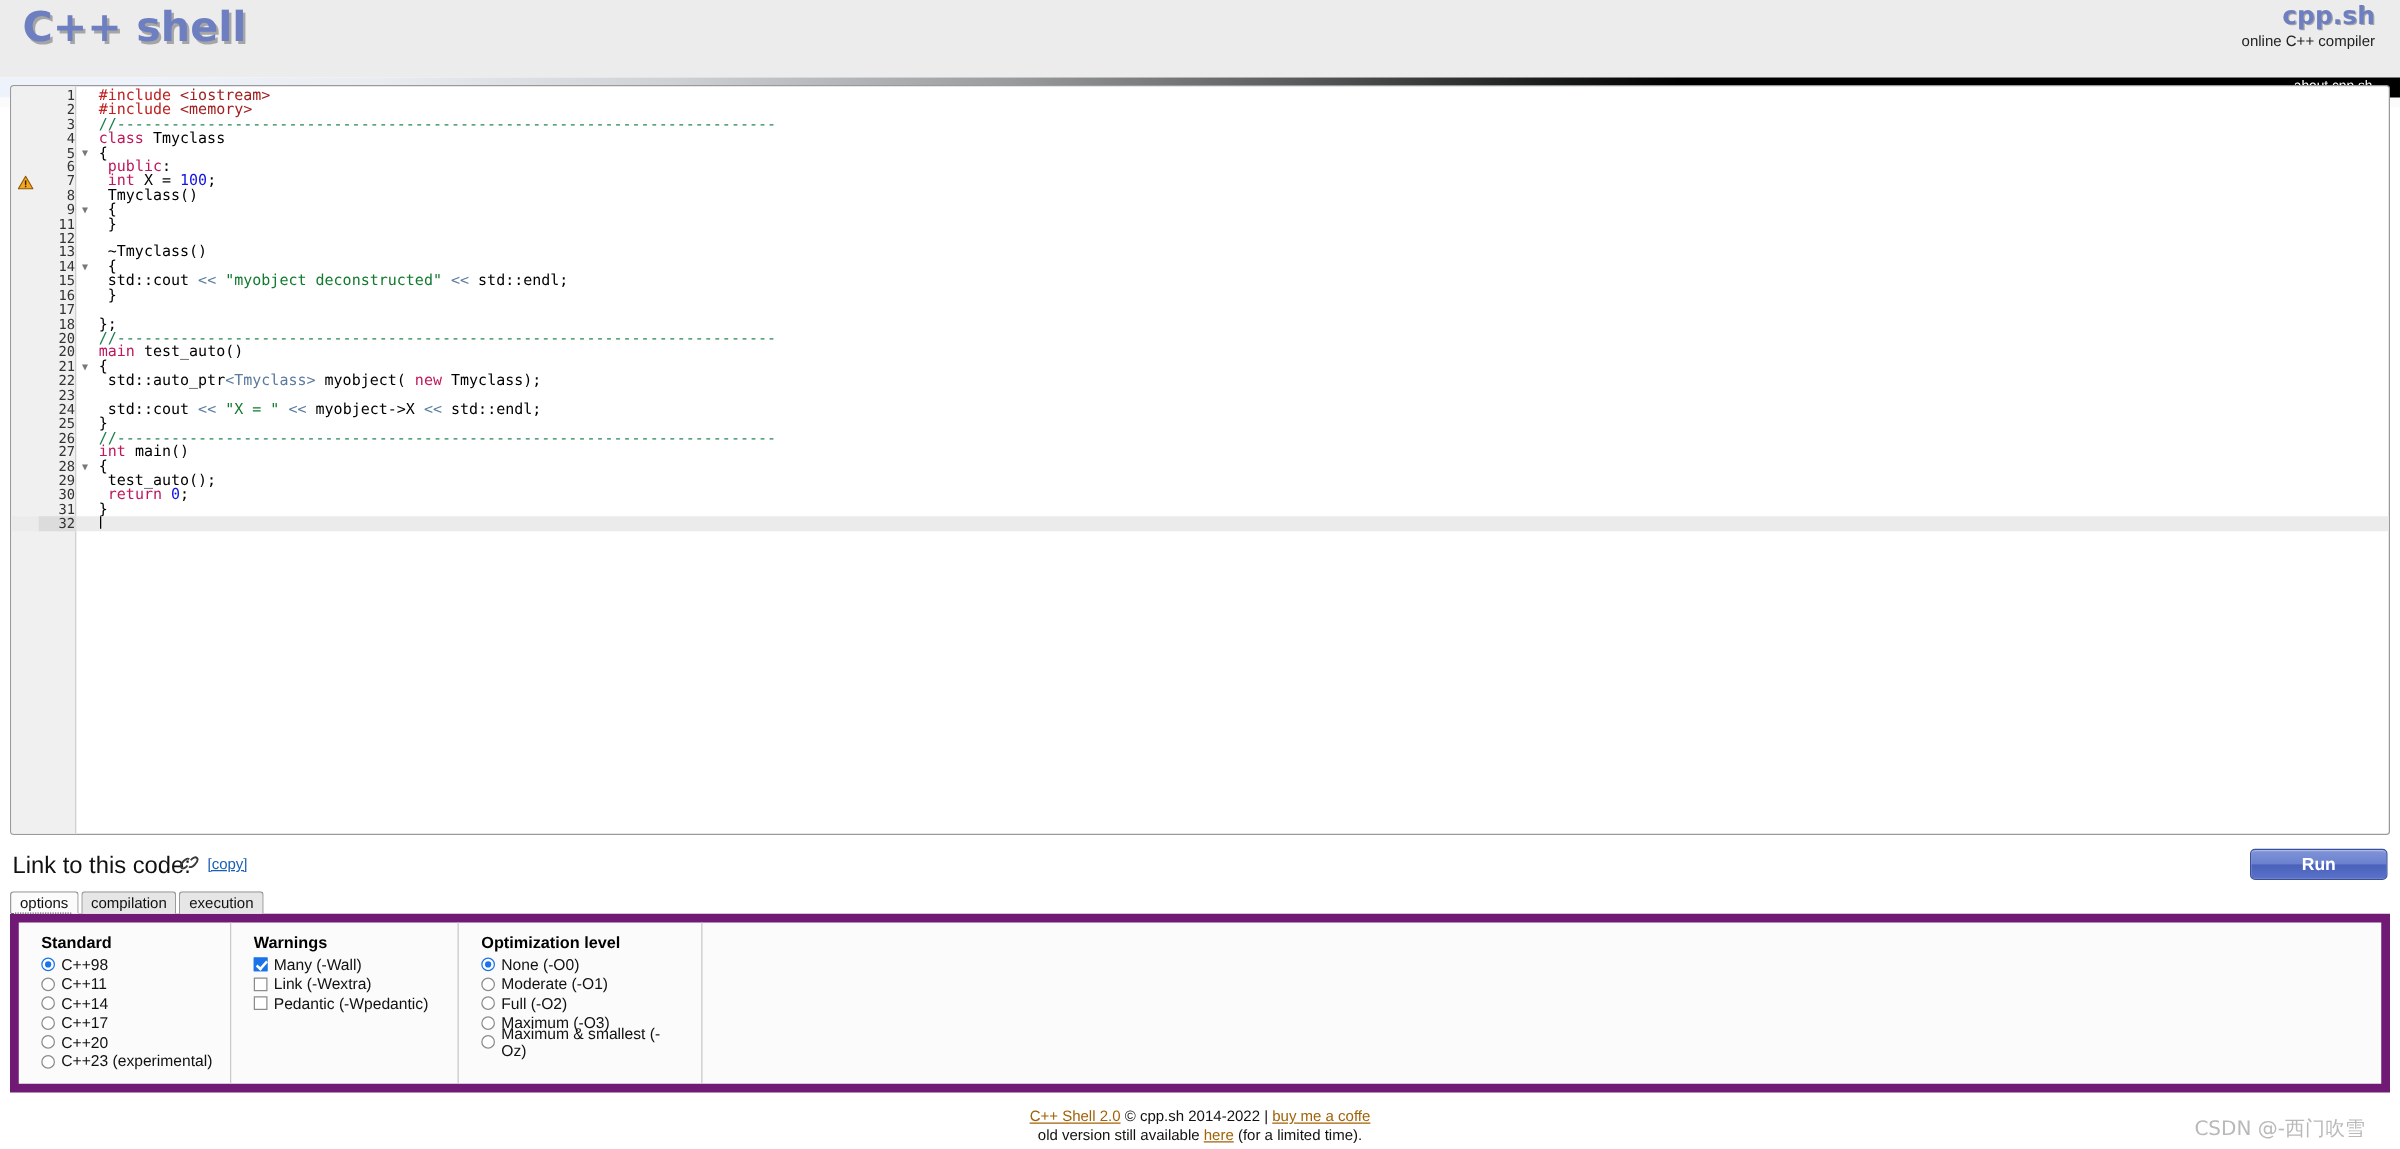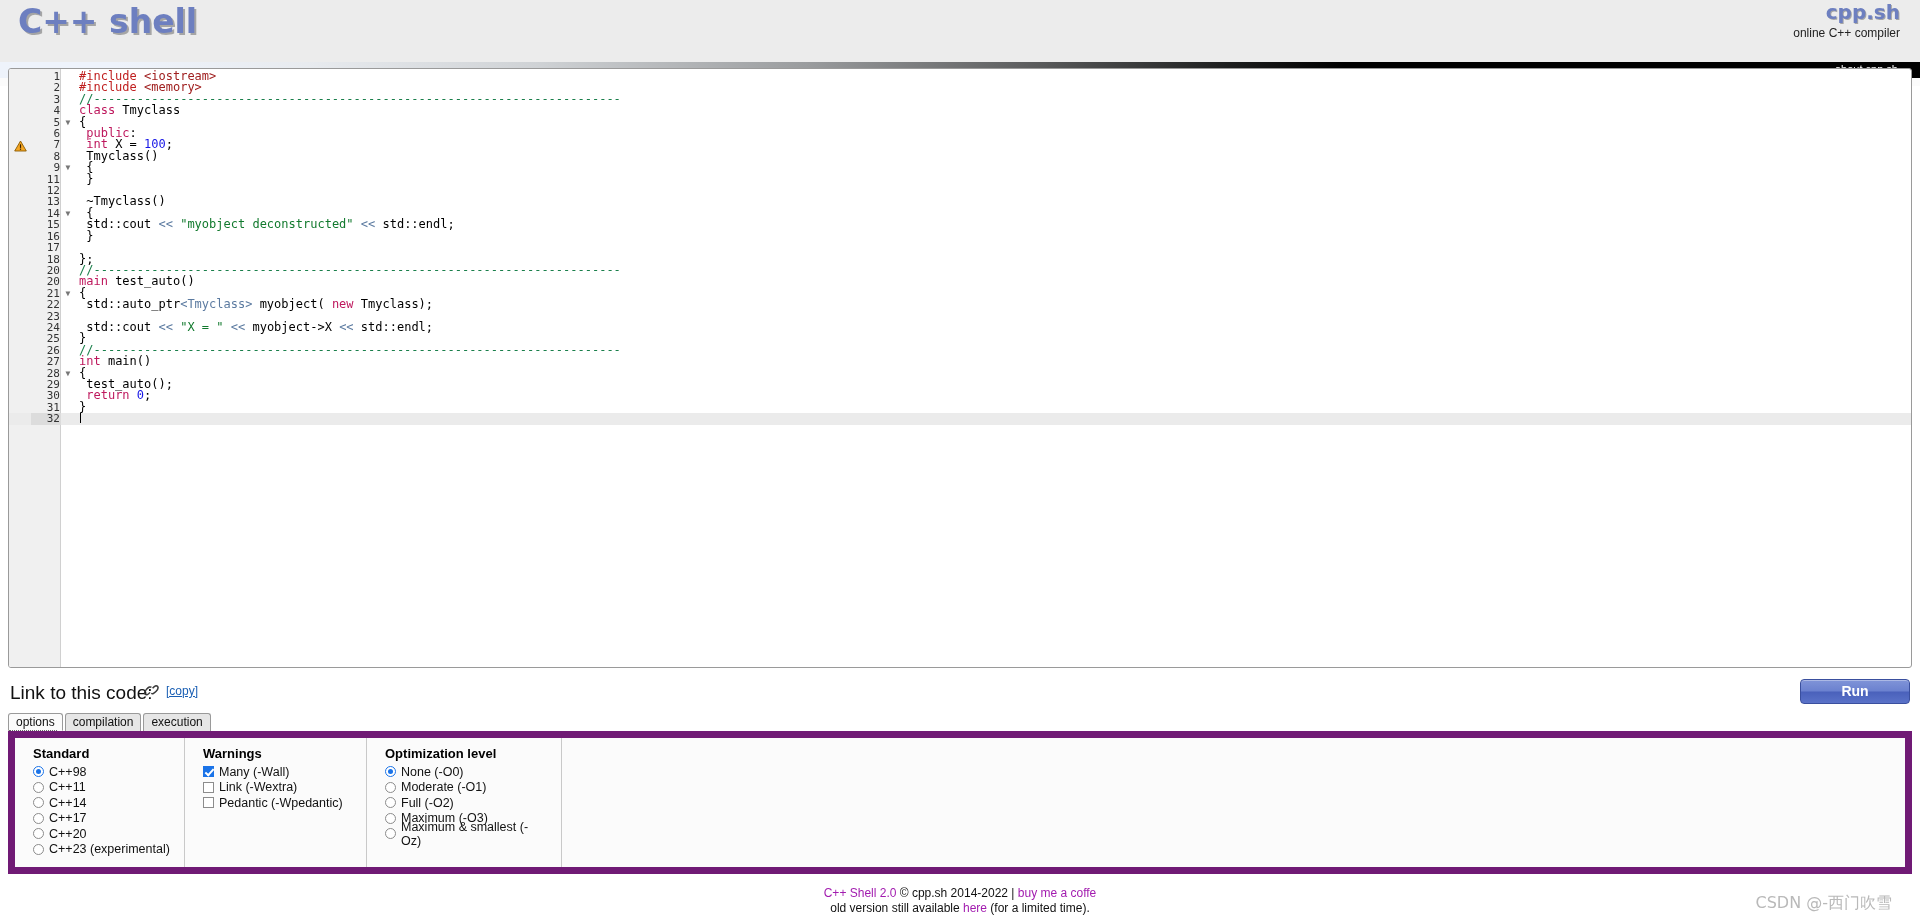--- a/index.html
+++ b/index.html
@@ -248,21 +248,21 @@
   }
 
   
   #footer {
     position: absolute; left: 0; top: 886px;
     width: 1920px; height: 33px;
     text-align: center;
     font-size: 12px; color: #111;
     line-height: 15px;
   }
-  #footer a { color: #a21caf; cursor: pointer; }
+  #footer a { color: #a16207; text-decoration: underline; cursor: pointer; }
   #watermark {
     position: absolute; right: 28px; top: 893px;
     font-size: 16px; color: #b9b9b9;
     font-family: "DejaVu Sans", sans-serif;
   }
 </style>
 </head>
 <body>
 
 <div id="header">

